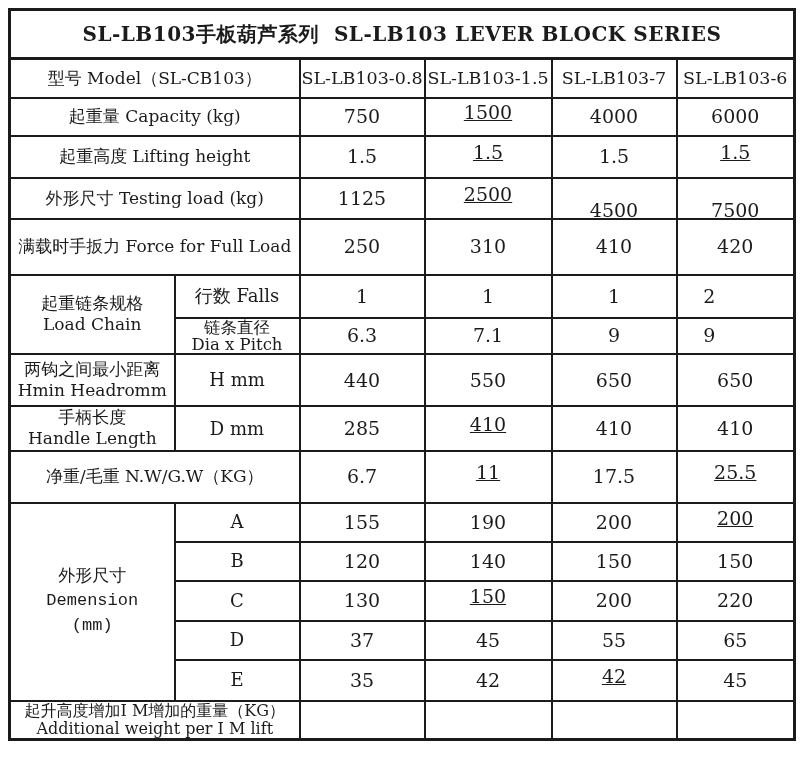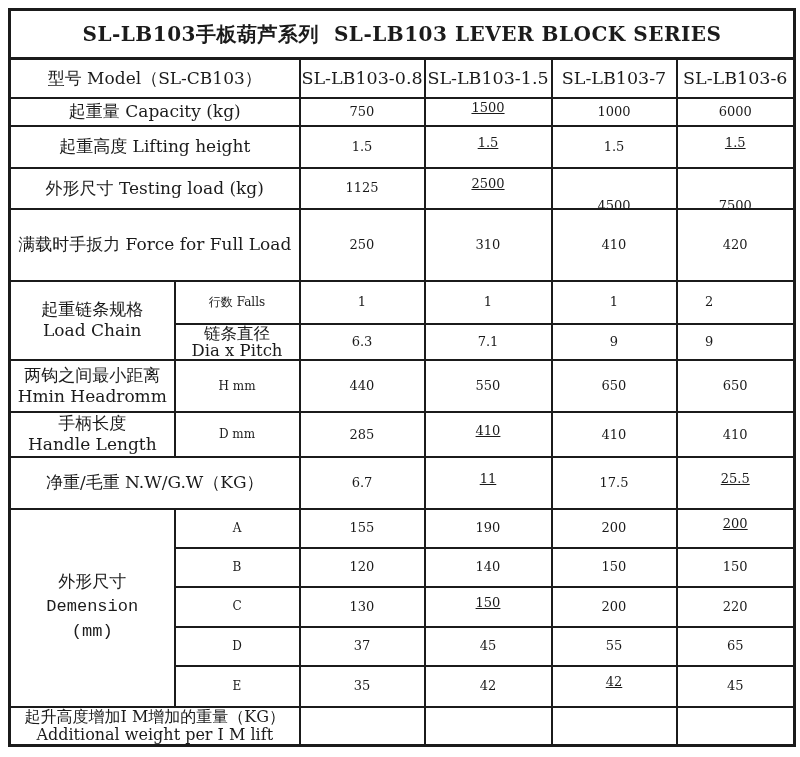--- a/index.html
+++ b/index.html
@@ -20,31 +20,31 @@
     padding:0;overflow:hidden;
     font-size:17px;
     line-height:1.2;
   }
   .title-cell{
     font-size:20px;font-weight:bold;
     border-bottom-width:3px;
     white-space:pre;
     letter-spacing:0.5px;
   }
-  .v{font-size:13px;}
-  .sub{font-size:12px;}
+  .v{font-size:19px;}
+  .sub{font-size:18px;}
   .model{font-size:17.5px;white-space:nowrap;}
   .line{display:block;line-height:1.25;}
   .dia-cell{font-size:16.5px;}
   .dia-cell .line{line-height:1.05;}
   .dim-cell .line{line-height:1.45;font-family:Liberation Mono, monospace;}
   .addl-cell{font-size:16px;}
   .addl-cell .line{line-height:1.15;}
   .hi{position:relative;top:-4px;text-decoration:underline;}
-  .lo{position:relative;top:18px;}
+  .lo{position:relative;top:12px;}
   .shift-l{text-align:center;}
   .shift-l span{position:relative;left:-26px;}
 </style>
 </head>
 <body>
 
 <table>
   <colgroup>
     <col style="width:165px">
       <col style="width:125px">
@@ -60,45 +60,45 @@
   </tr>
 
   <tr style="height:39px">
     <td colspan="2">型号 Model（SL-CB103）</td>
     <td class="model">SL-LB103-0.8</td>
     <td class="model">SL-LB103-1.5</td>
     <td class="model">SL-LB103-7</td>
     <td class="model">SL-LB103-6</td>
   </tr>
 
-  <tr style="height:28px">
+  <tr style="height:38px">
     <td colspan="2">起重量 Capacity (kg)</td>
     <td class="v">750</td>
     <td class="v hi">1500</td>
-    <td class="v">1000</td>
+    <td class="v">4000</td>
     <td class="v">6000</td>
   </tr>
 
   <tr style="height:42px">
     <td colspan="2">起重高度 Lifting height</td>
     <td class="v">1.5</td>
     <td class="v hi">1.5</td>
     <td class="v">1.5</td>
     <td class="v hi">1.5</td>
   </tr>
 
   <tr style="height:41px">
     <td colspan="2">外形尺寸 Testing load (kg)</td>
     <td class="v">1125</td>
     <td class="v hi">2500</td>
     <td class="v lo">4500</td>
     <td class="v lo">7500</td>
   </tr>
 
-  <tr style="height:72px">
+  <tr style="height:56px">
     <td colspan="2">满载时手扳力 Force for Full Load</td>
     <td class="v">250</td>
     <td class="v">310</td>
     <td class="v">410</td>
     <td class="v">420</td>
   </tr>
 
   <tr style="height:43px">
     <td rowspan="2">
       <span class="line">起重链条规格</span>

